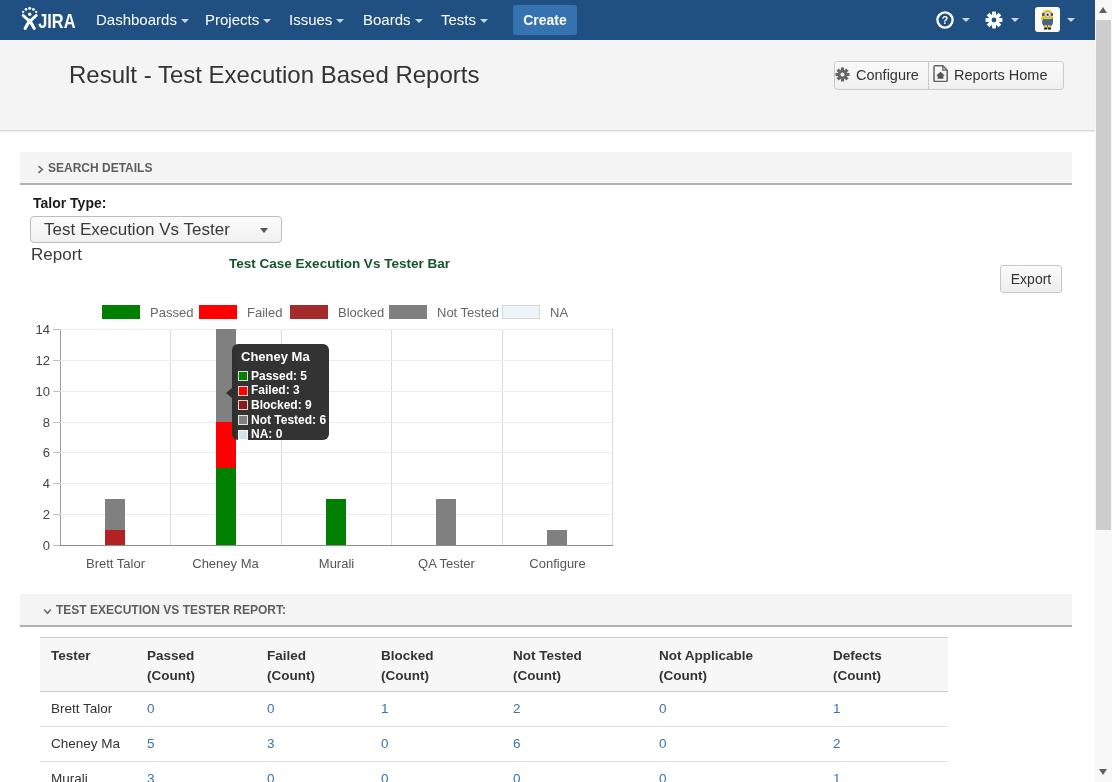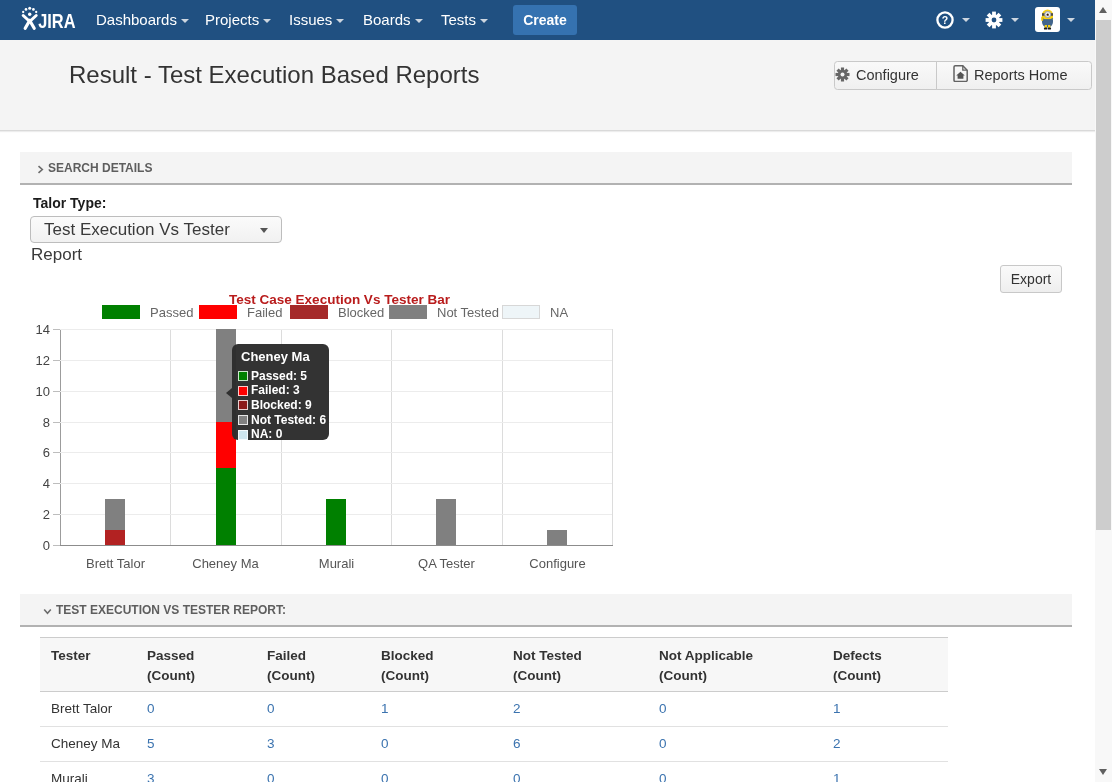--- a/index.html
+++ b/index.html
@@ -25,21 +25,21 @@
 
 .secbar { position:absolute; left:20px; width:1052px; height:33px; background:#f4f4f4; border-bottom:2px solid #b2b2b2; color:#5e5e5e; font-size:12px; font-weight:bold; line-height:33px; }
 
 
 #rtlabel { position:absolute; left:33px; top:195px; font-size:14px; font-weight:bold; color:#1b1b1b; }
 #rtselect { position:absolute; left:30px; top:216px; width:252px; height:27px; background:linear-gradient(to bottom,#fbfbfb,#f1f1f1); border:1px solid #bdbdbd; border-radius:4px; font-size:17px; color:#3a3a3a; line-height:25px; }
 #rtselect span { margin-left:13px; }
 #rtselect .tri { position:absolute; right:13px; top:11px; width:0; height:0; border-left:4.5px solid transparent; border-right:4.5px solid transparent; border-top:5px solid #555; }
 
 
-#charttitle { position:absolute; left:0; top:292px; width:679px; text-align:center; font-size:13.5px; font-weight:bold; color:#b91c1c; }
+#charttitle { position:absolute; left:0; top:256px; width:679px; text-align:center; font-size:13.5px; font-weight:bold; color:#14532d; }
 #exportbtn { position:absolute; left:1000px; top:265px; width:62px; height:28px; background:linear-gradient(to bottom,#fafafa,#eee); border:1px solid #c8c8c8; border-radius:3px; text-align:center; line-height:26px; font-size:14px; color:#333; }
 .lgsw { position:absolute; top:305px; width:38px; height:14px; }
 .lgtx { position:absolute; top:306px; font-size:13px; color:#666; line-height:13px; }
 .vgrid { position:absolute; top:329px; width:1px; height:216px; background:#dcdcdc; }
 .hgrid { position:absolute; left:60px; width:552px; height:1px; background:#ececec; }
 .ylab { position:absolute; width:20px; text-align:right; font-size:13px; color:#444; line-height:13px; }
 .xlab { position:absolute; top:556px; width:111px; text-align:center; font-size:13px; color:#555; }
 .bar { position:absolute; width:20px; }
 #baseline { position:absolute; left:60px; top:545px; width:553px; height:1px; background:#8c8c8c; }
 
@@ -148,21 +148,21 @@
         <rect x="13.4" y="7.1" width="4" height="3.8"></rect>
         <g transform="rotate(45 9 9)">
           <rect x="7.1" y="0.6" width="3.8" height="4"></rect>
           <rect x="7.1" y="13.4" width="3.8" height="4"></rect>
           <rect x="0.6" y="7.1" width="4" height="3.8"></rect>
           <rect x="13.4" y="7.1" width="4" height="3.8"></rect>
         </g>
       </g>
       <circle cx="9" cy="9" r="2.4" fill="#f5f5f5"></circle>
     </svg>Configure</div>
-  <div class="gbtn" style="left:102px;width:156px;border-radius:0 3.5px 3.5px 0;padding-left:16px;">
+  <div class="gbtn" style="left:94px;width:136px;border-radius:0 3.5px 3.5px 0;padding-left:4px;">
     <svg class="ic" width="15" height="17" viewBox="0 0 15 17">
       <path d="M2.2,0.8 h7.6 l4.4,4.4 v10 a1.2,1.2 0 0 1 -1.2,1.2 h-10.8 a1.2,1.2 0 0 1 -1.2,-1.2 v-13.2 a1.2,1.2 0 0 1 1.2,-1.2 z" fill="none" stroke="#636363" stroke-width="1.5"></path>
       <path d="M9.8,0.8 v4.4 h4.4" fill="none" stroke="#636363" stroke-width="1.3"></path>
       <path d="M7.5,6.8 l4.3,3.7 h-1.4 v3.2 h-5.8 v-3.2 h-1.4 z" fill="#555"></path>
     </svg>Reports Home</div>
 </div>
 
 <div class="secbar" style="top:152px;">
   <svg class="abs" style="left:17px;top:13px" width="7" height="9" viewBox="0 0 7 9">
       <path d="M1.5,1.2 L5.3,4.5 L1.5,7.8" fill="none" stroke="#6b6b6b" stroke-width="1.6"></path>

